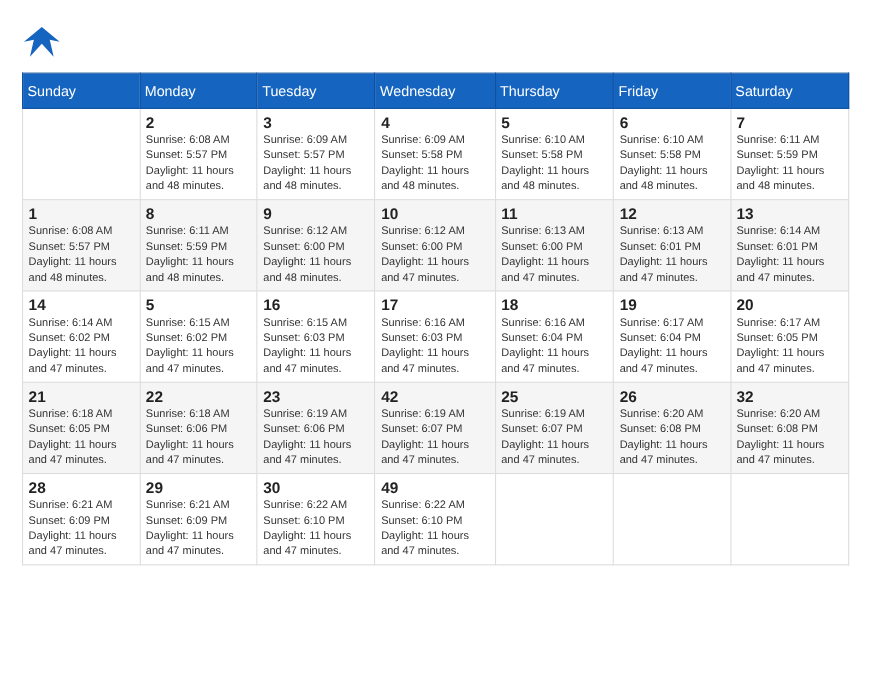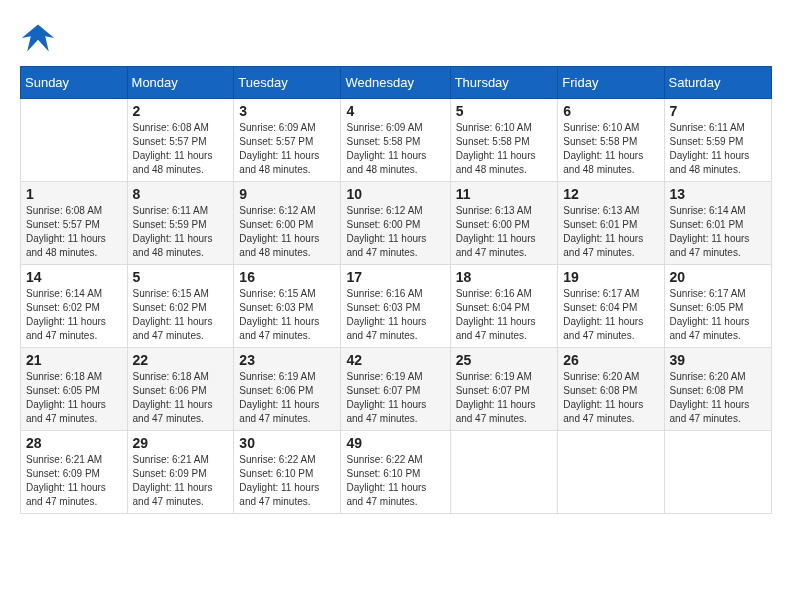--- a/index.html
+++ b/index.html
@@ -356,21 +356,21 @@
         <td>
         <span class="day-number">26</span>
         <div class="day-info">
           Sunrise: 6:20 AM<br>
           Sunset: 6:08 PM<br>
           Daylight: 11 hours<br>
           and 47 minutes.
         </div>
       </td>
         <td>
-        <span class="day-number">39</span>
+        <span class="day-number">32</span>
         <div class="day-info">
           Sunrise: 6:20 AM<br>
           Sunset: 6:08 PM<br>
           Daylight: 11 hours<br>
           and 47 minutes.
         </div>
       </td>
       </tr>
       <tr>
         <td>

